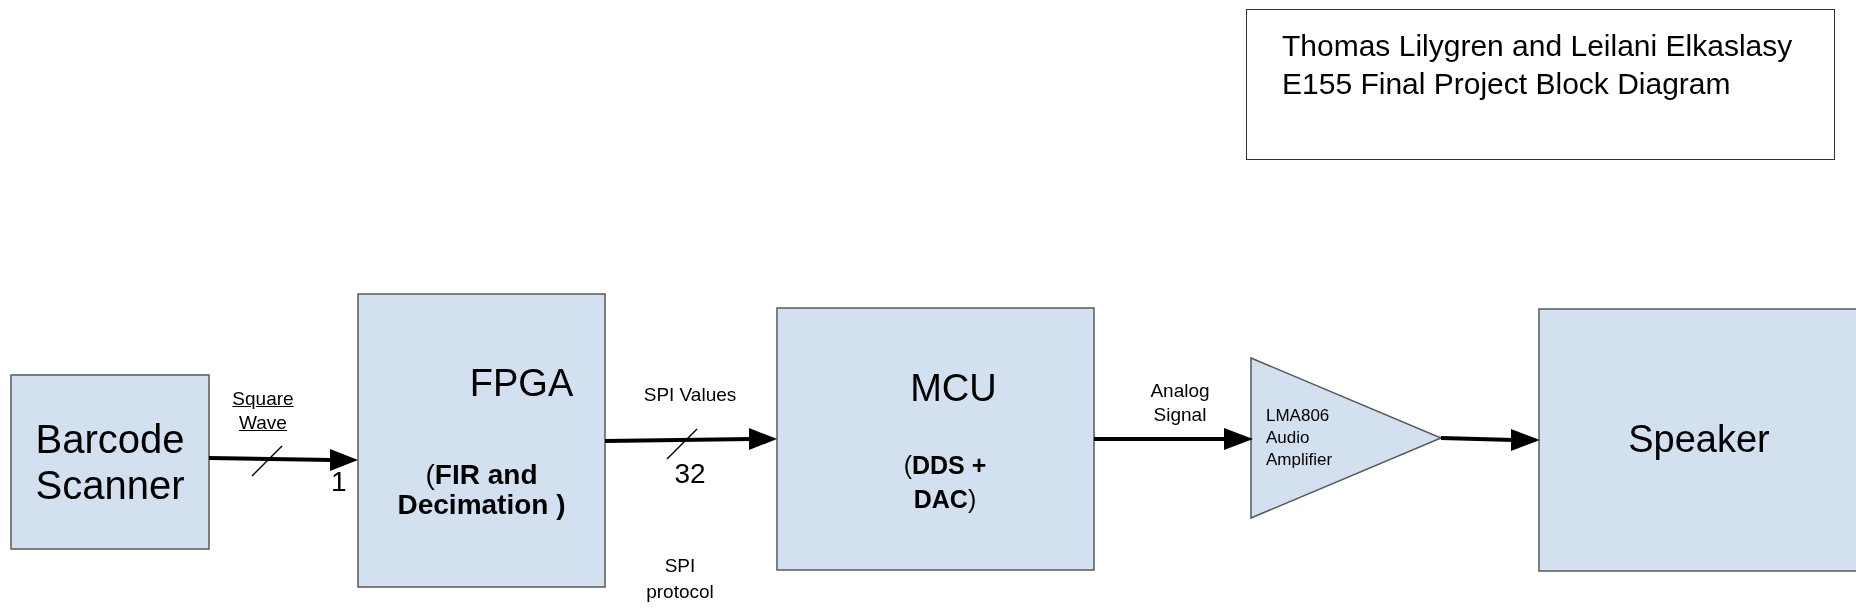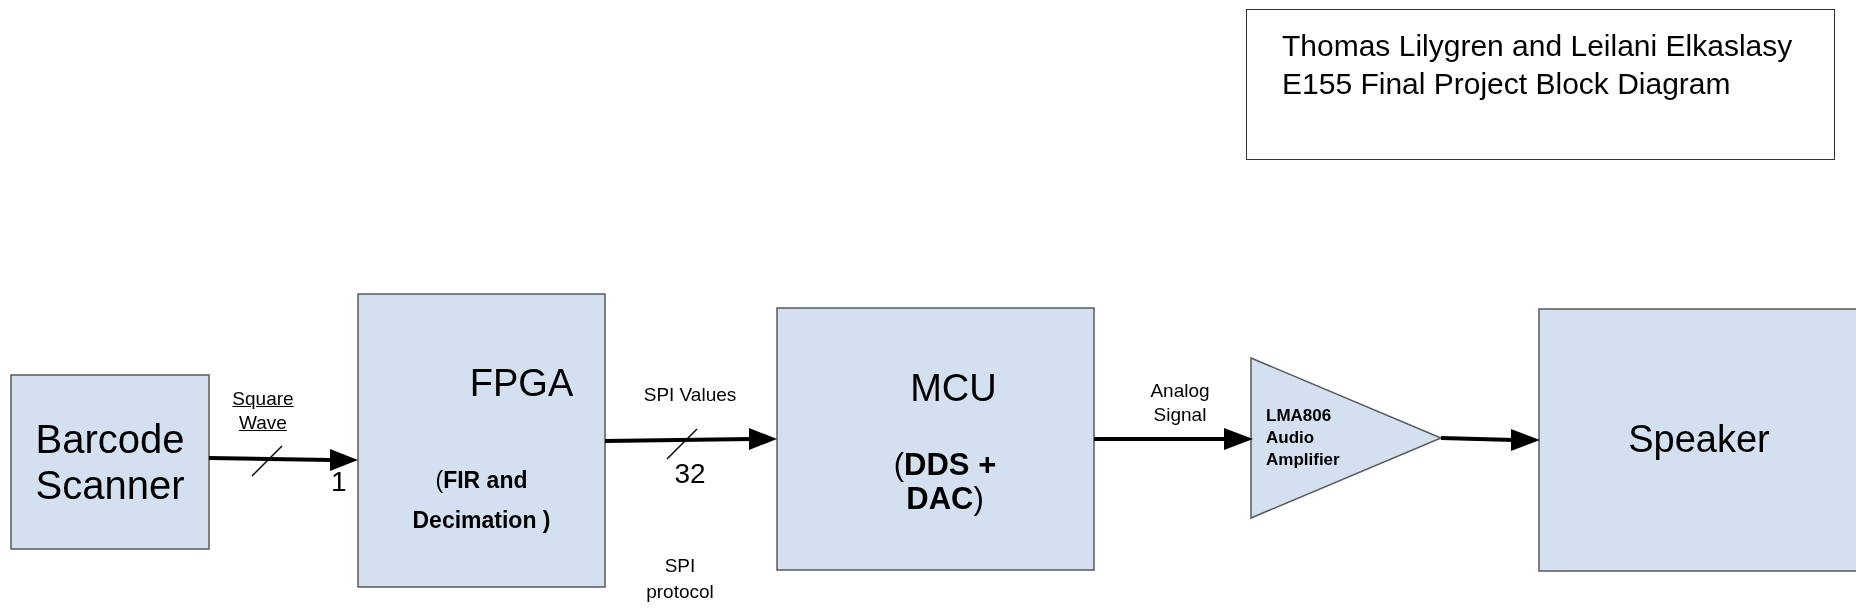--- a/index.html
+++ b/index.html
@@ -10,21 +10,21 @@
     .wire { stroke: #000; stroke-width: 4; fill: none; }
     .tick { stroke: #000; stroke-width: 1.5; }
     .head { fill: #000; }
     .title-box { position: absolute; left: 1246px; top: 9px; width: 589px; height: 151px;
                  border: 1.5px solid #333; box-sizing: border-box; background: #fff;
                  padding: 17px 0 0 15px; }
     .title-line { font-size: 30px; line-height: 38px; white-space: pre; margin-left: 20px; }
     .lbl { position: absolute; text-align: center; white-space: pre; }
     .big { font-size: 40px; line-height: 46px; }
     .med { font-size: 38px; }
-    .sub { font-size: 23px; font-weight: bold; line-height: 40px; }
+    .sub { font-size: 28px; font-weight: bold; line-height: 30px; }
     .small { font-size: 19px; line-height: 24px; }
     .amp { font-size: 17px; line-height: 22px; text-align: left; }
     .num { font-size: 28px; }
   </style>
 </head>
 <body>
 
 <div class="title-box">
   <div class="title-line">Thomas Lilygren and Leilani Elkaslasy</div>
   <div class="title-line">E155 Final Project Block Diagram</div>
@@ -54,24 +54,24 @@
 </svg>
 
 <div class="lbl big" style="left:11px; width:198px; top:416px;">Barcode
 Scanner</div>
 
 <div class="lbl med" style="left:358px; width:247px; top:362px;margin-left:40px;">FPGA</div>
 <div class="lbl sub" style="left:358px; width:247px; top:460px;"><span style="font-weight:normal">(</span><span>FIR and
 Decimation )</span></div>
 
 <div class="lbl med" style="left:777px; width:353px; top:367px;">MCU</div>
-<div class="lbl sub" style="left:777px; width:336px; top:448px; font-size:31px; line-height:34px;"><span style="font-weight:normal">(</span><span>DDS +
+<div class="lbl sub" style="left:777px; width:336px; top:448px; font-size:25px; line-height:34px;"><span style="font-weight:normal">(</span><span>DDS +
 DAC</span><span style="font-weight:normal">)</span></div>
 
-<div class="lbl amp" style="left:1266px; top:405px;font-weight:bold;">LMA806
+<div class="lbl amp" style="left:1266px; top:405px;">LMA806
 Audio
 Amplifier</div>
 
 <div class="lbl med" style="left:1539px; width:320px; top:418px;">Speaker</div>
 
 <div class="lbl small" style="left:218px; width:90px; top:387px;text-decoration:underline;">Square
 Wave</div>
 <div class="lbl num" style="left:331px; top:466px; font-size:28px;">1</div>
 
 <div class="lbl small" style="left:620px; width:140px; top:383px;">SPI Values</div>

